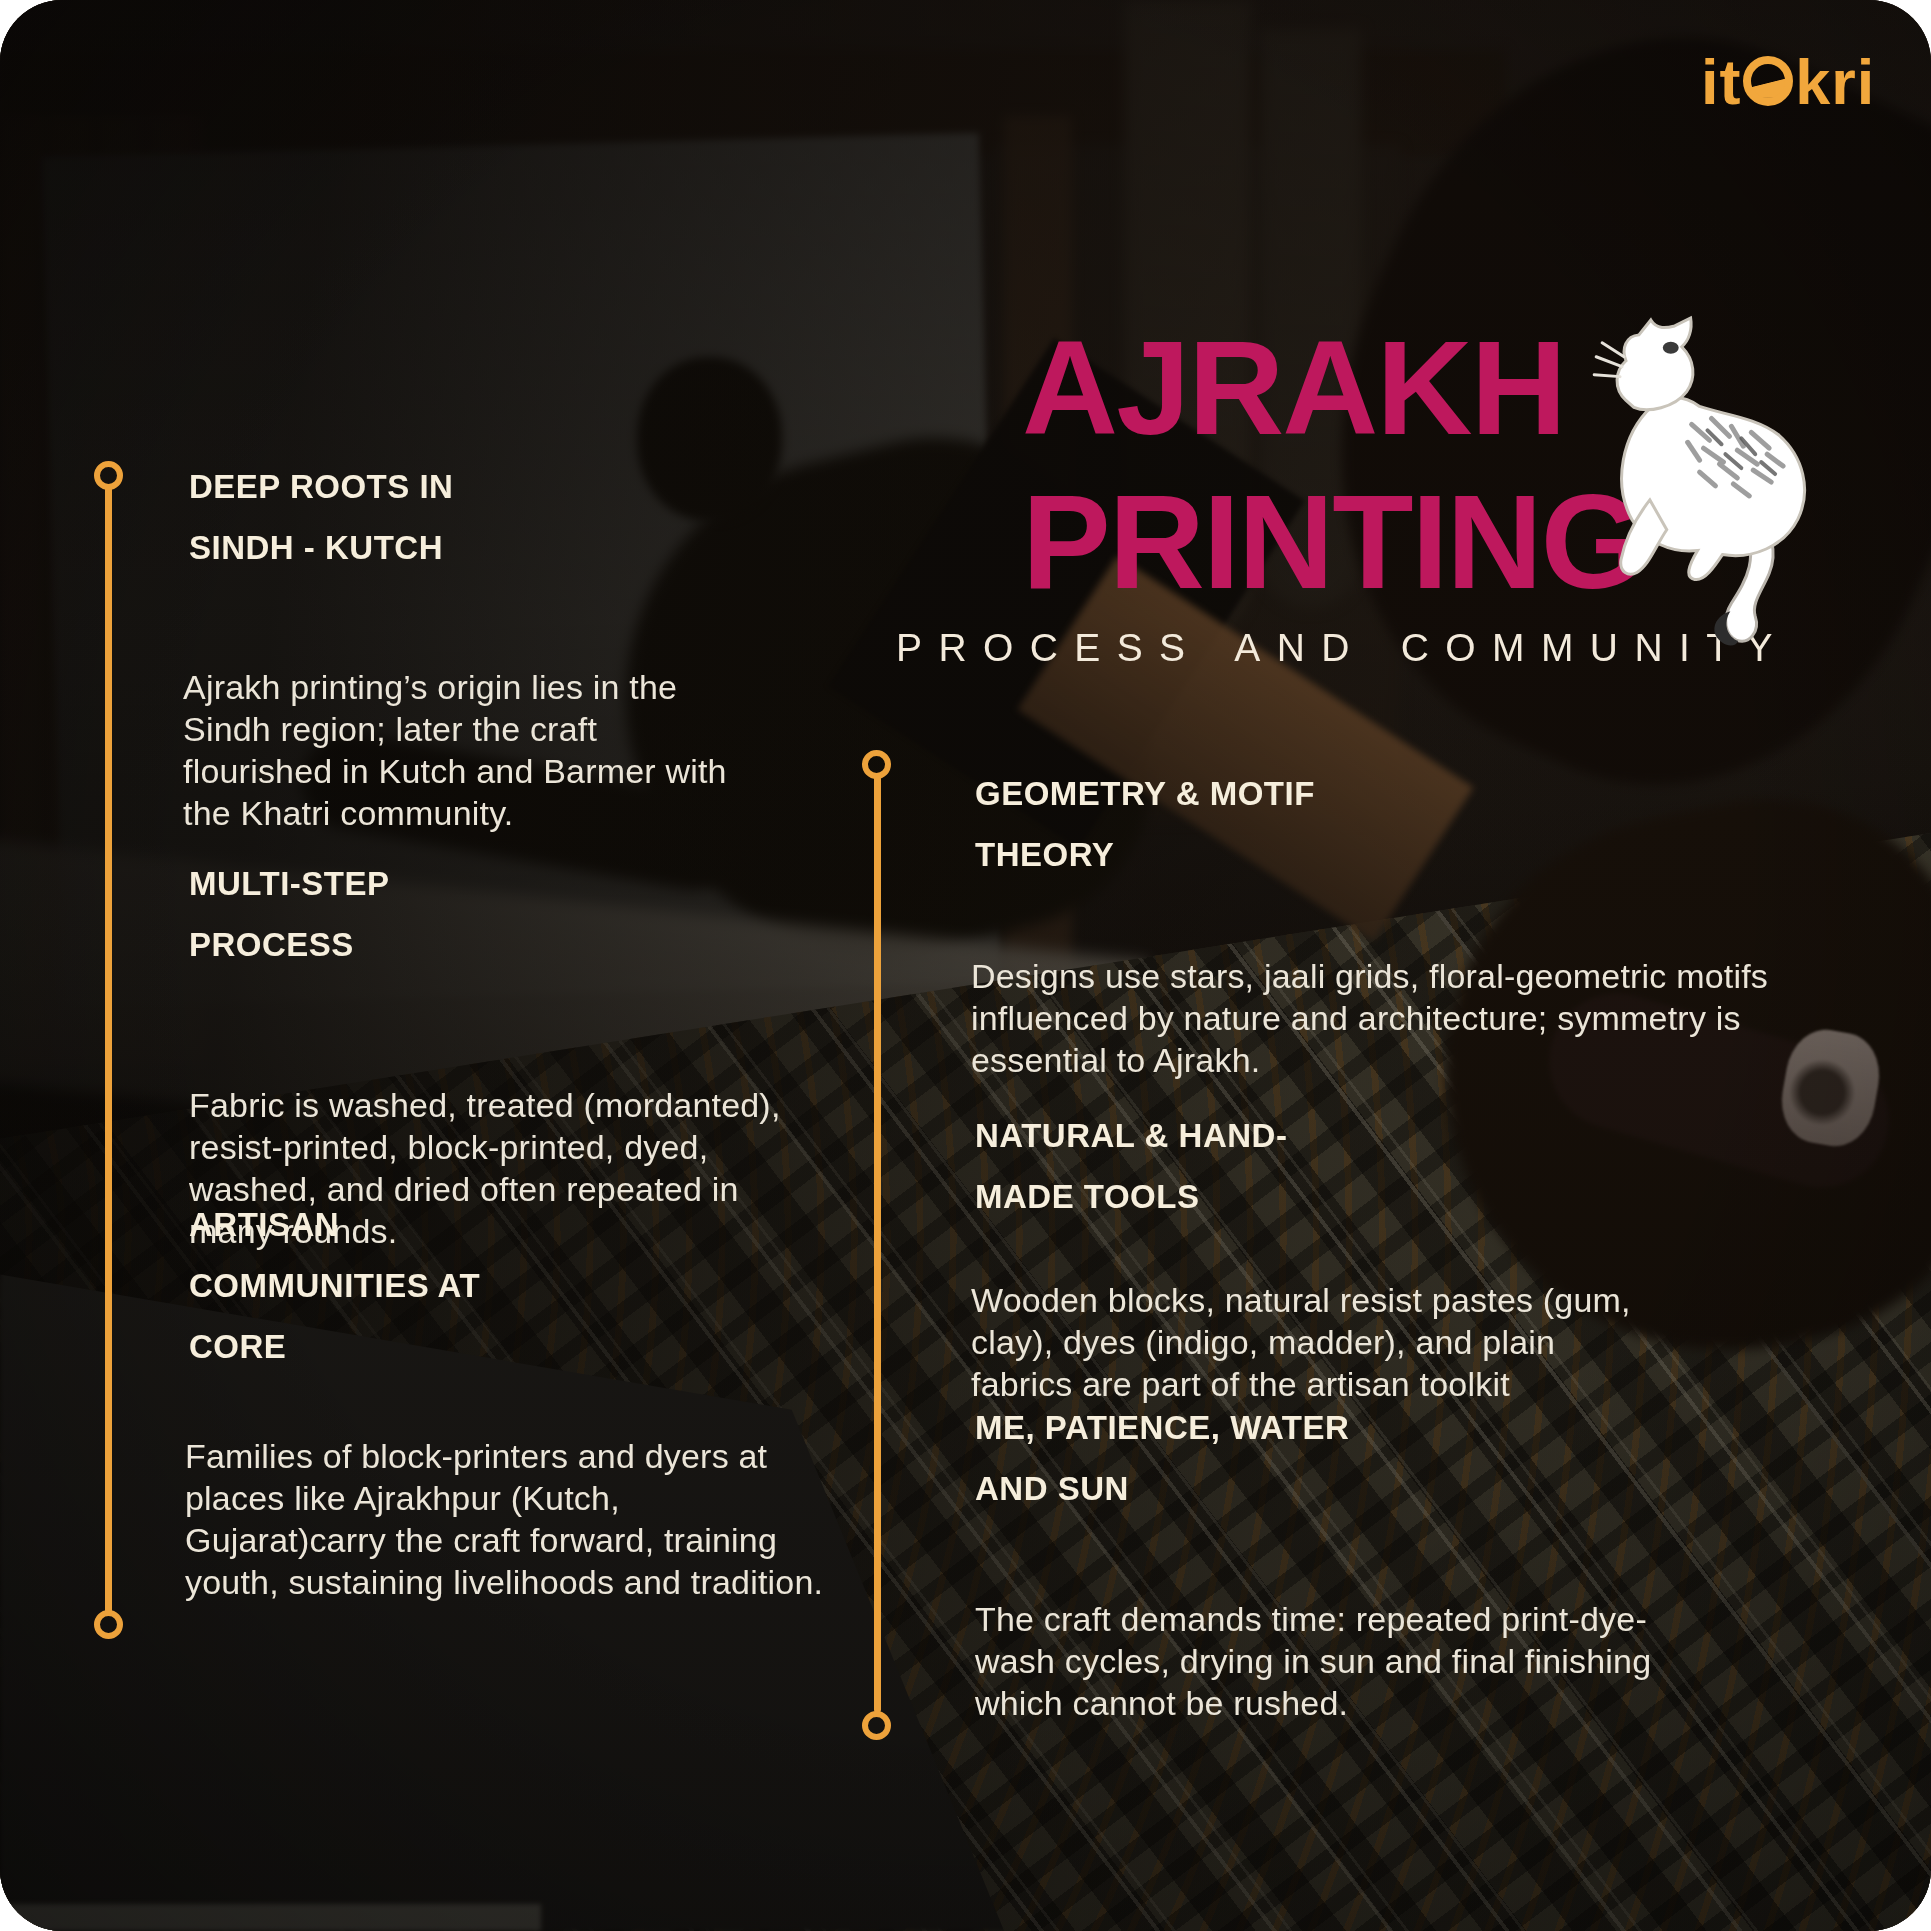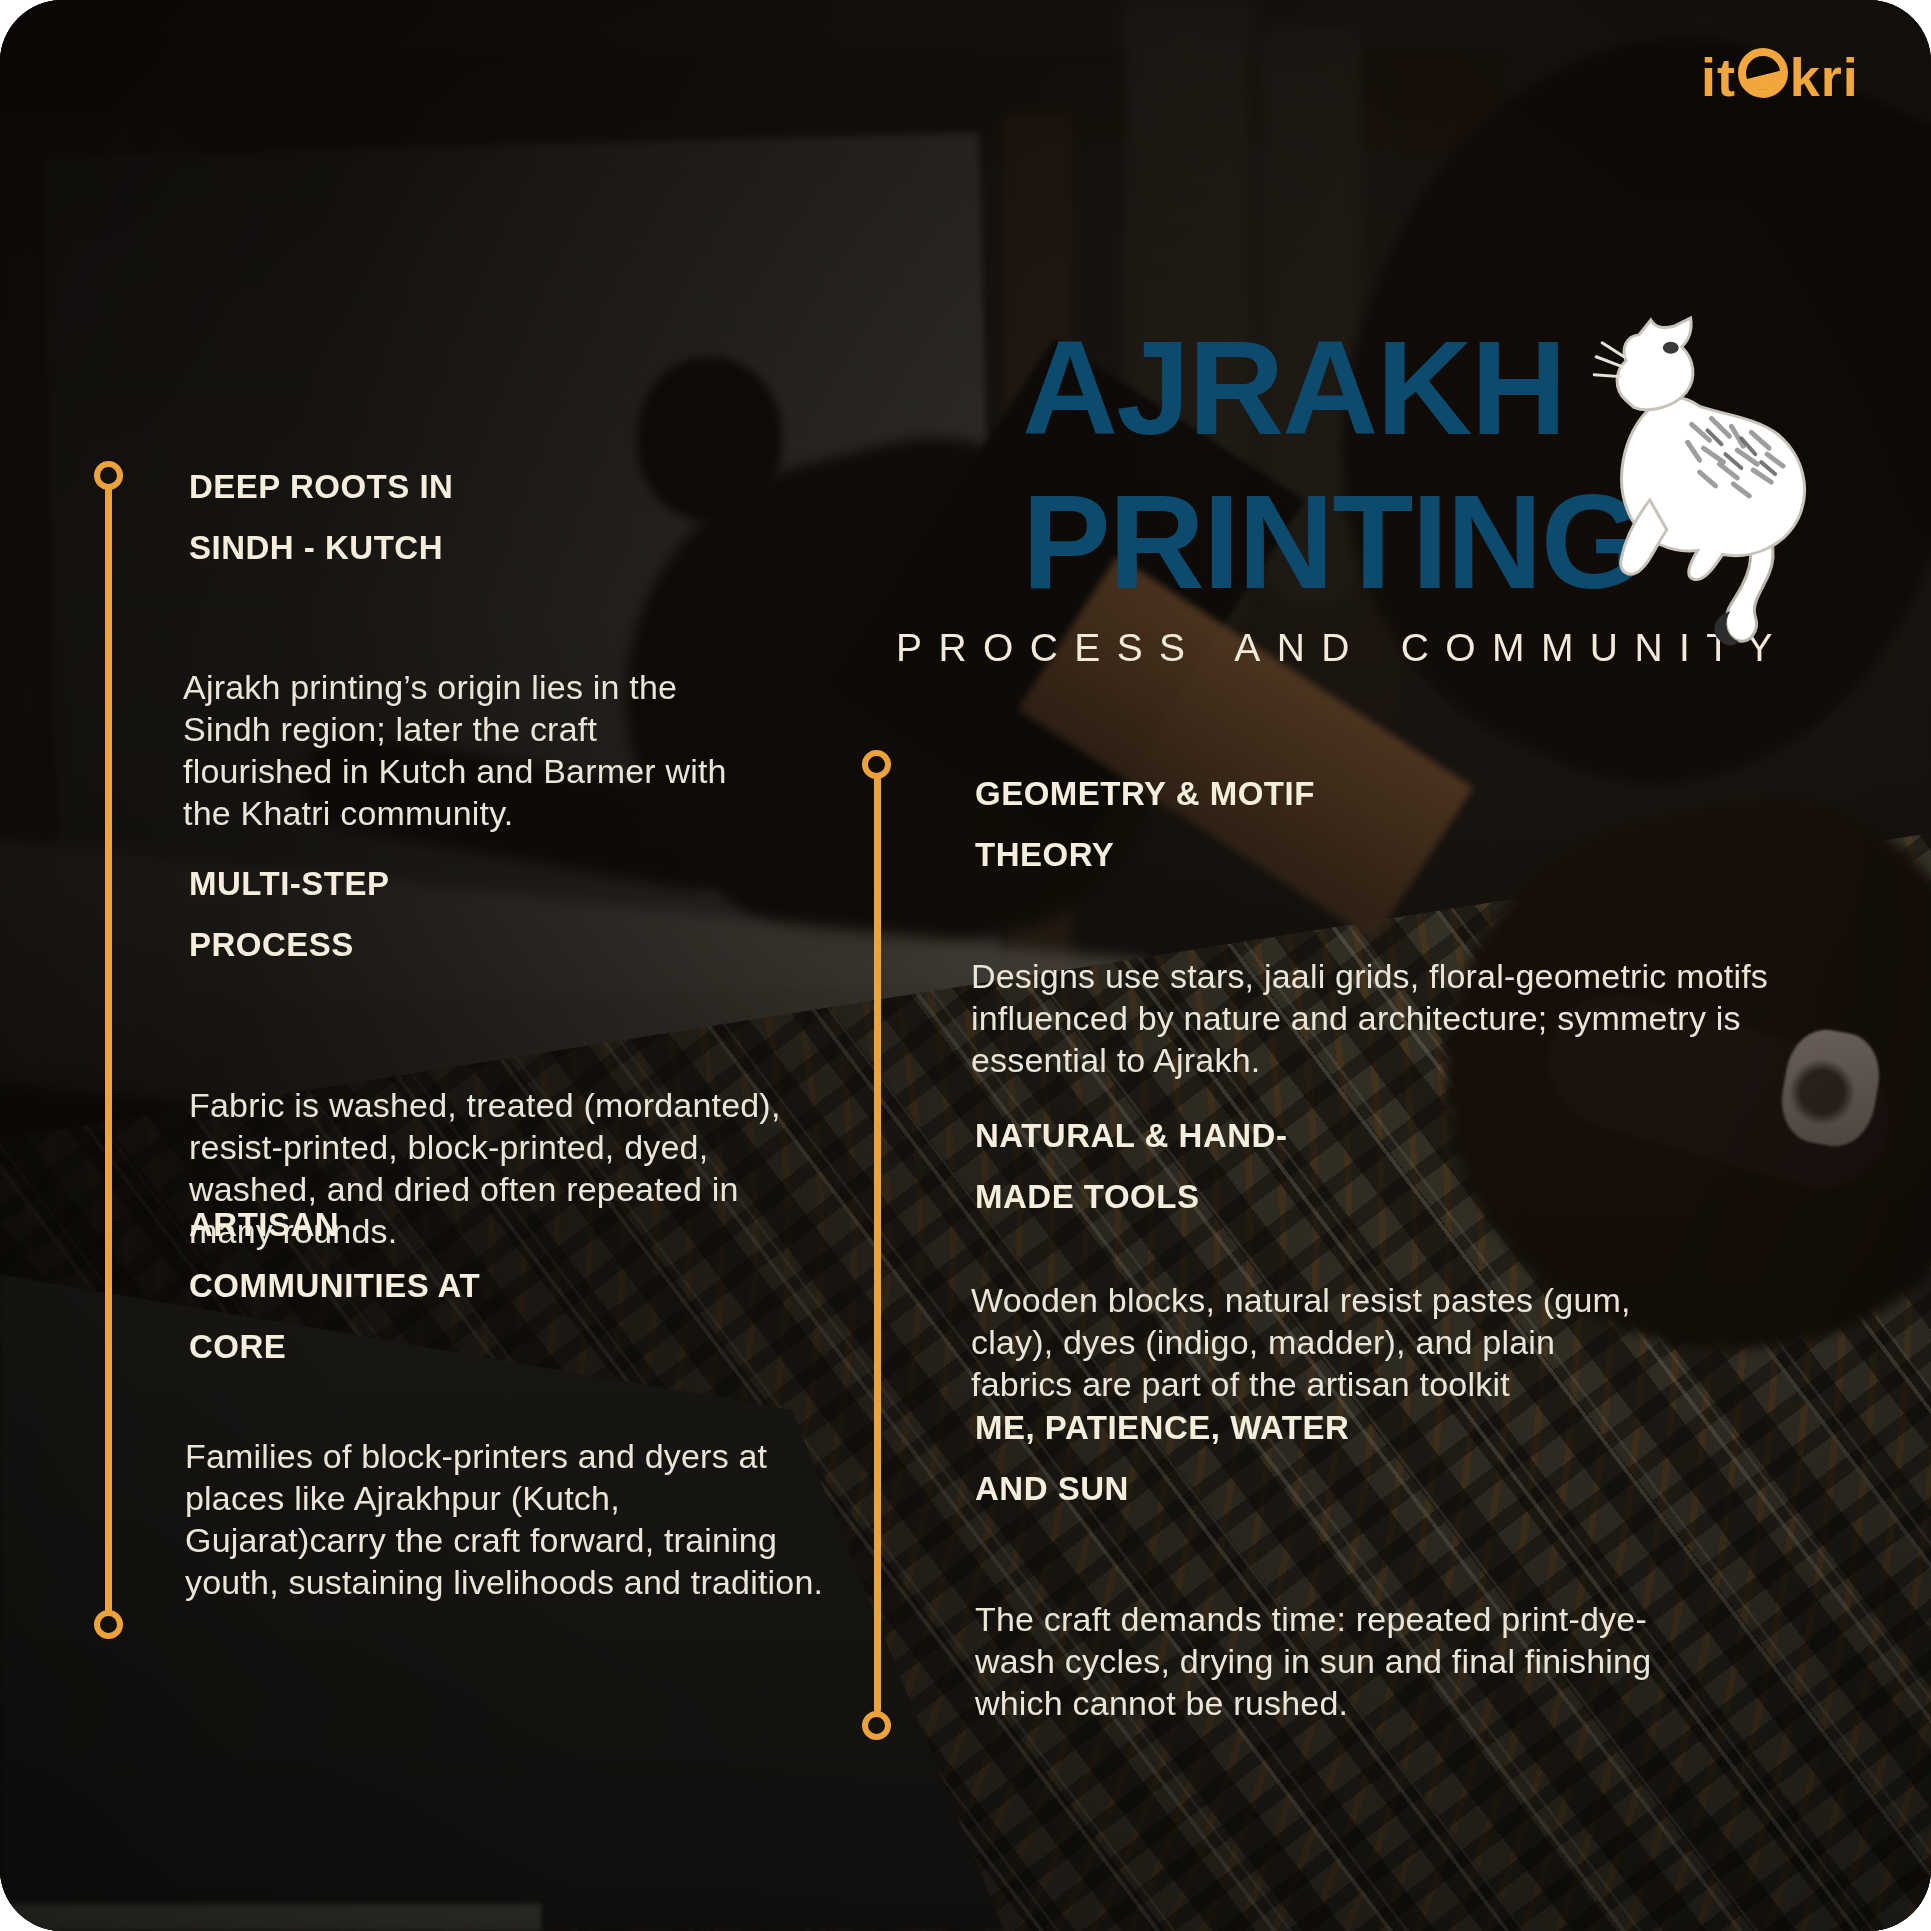--- a/index.html
+++ b/index.html
@@ -34,23 +34,23 @@
   .arm-upper{left:1352px;top:39px;width:618px;height:734px;background:#140d08;border-radius:45% 30% 40% 50%;transform:rotate(24deg);filter:blur(5.8px);}
   .hand-lower{left:1448px;top:811px;width:541px;height:541px;background:#1b120a;border-radius:50% 40% 45% 55%;transform:rotate(-12deg);filter:blur(5.8px);}
   .finger{left:1545px;top:1023px;width:348px;height:135px;background:#241712;border-radius:68px;transform:rotate(16deg);filter:blur(2.9px);}
   .nail{left:1784px;top:1031px;width:93px;height:114px;background:radial-gradient(circle at 42% 55%, #3a2f28 0 26%, rgba(58,47,40,0) 40%),linear-gradient(180deg,#a2938a,#81726a);border-radius:40%;transform:rotate(10deg);filter:blur(1px);}
   .overlay{inset:0;background:linear-gradient(180deg, rgba(12,9,7,.6) 0%, rgba(12,9,7,.28) 32%, rgba(9,7,5,.35) 58%, rgba(5,4,3,.55) 100%);}
   .vignette{inset:0;background:radial-gradient(ellipse at 50% 45%, rgba(0,0,0,0) 55%, rgba(0,0,0,.35) 100%);}
 
   
   .content{position:absolute;inset:0;}
   .content .abs{position:absolute;}
-  .logo{left:1701px;top:46px;font-size:54px;font-weight:bold;color:#F1A73C;letter-spacing:1px;}
+  .logo{left:1701px;top:46px;font-size:63px;font-weight:bold;color:#F1A73C;letter-spacing:1px;}
   .logo .o-glyph{display:inline-block;width:50px;height:50px;border:8.7px solid #F1A73C;border-radius:50%;box-sizing:border-box;background:linear-gradient(-14deg, #F1A73C 0 44%, transparent 46%);margin:0 1.9px;transform:translateY(1.9px);}
-  .title{left:1022px;top:311px;width:734px;color:#0c4a6e;font-size:133px;line-height:154px;font-weight:bold;letter-spacing:-1.9px;white-space:pre-line;}
+  .title{left:1022px;top:311px;width:734px;color:#be185d;font-size:133px;line-height:154px;font-weight:bold;letter-spacing:-1.9px;white-space:pre-line;}
   .subtitle{left:896px;top:626px;color:#F3EADB;font-size:39px;font-weight:normal;letter-spacing:16.4px;word-spacing:7.7px;white-space:nowrap;}
   .h{color:#F6EEDC;font-size:33px;line-height:61px;font-weight:bold;letter-spacing:0.5px;white-space:pre-line;}
   .b{color:#EBE5D8;font-size:34px;line-height:42px;letter-spacing:0.2px;margin-top:40px;}
   .rail-line{width:6.8px;background:#EDA23B;border-radius:3.9px;}
   .rail-dot{width:29px;height:29px;border:6.8px solid #EDA23B;border-radius:50%;box-sizing:border-box;}
   .cat{left:1591px;top:315px;width:241px;height:338px;}
 </style>
 </head>
 <body>
 

